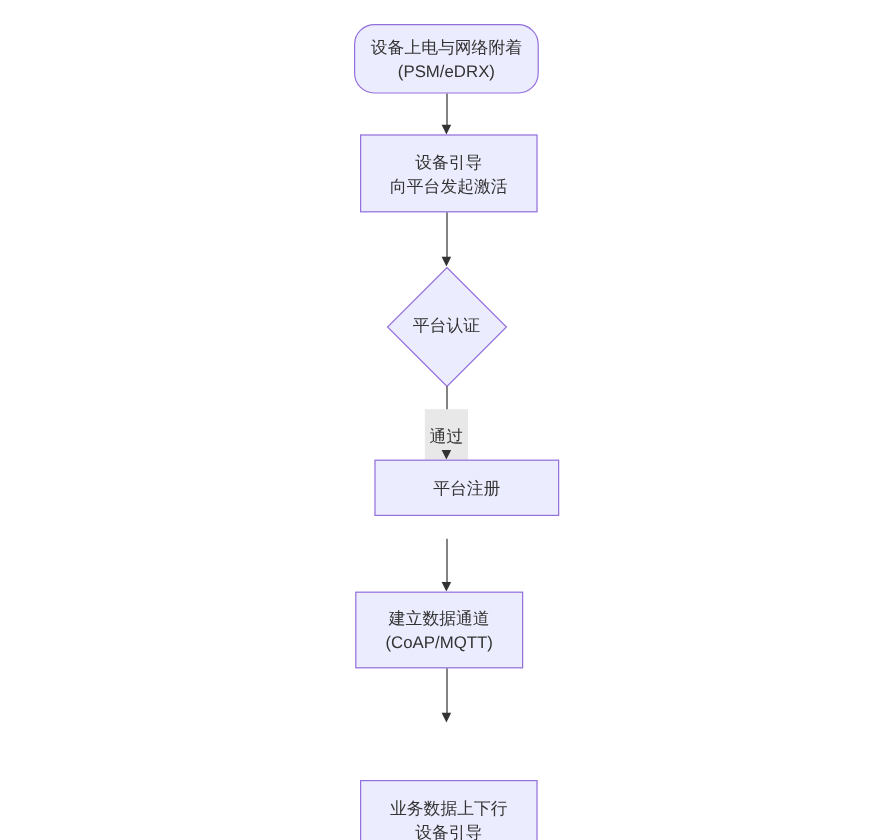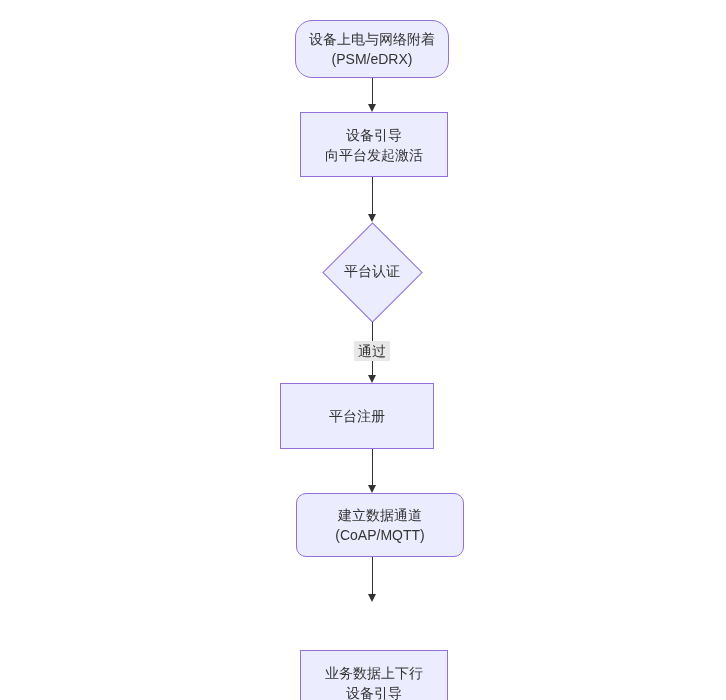--- a/index.html
+++ b/index.html
@@ -28,22 +28,22 @@
   }
   .nline {
     display: block;
     font-size: 14px;
     line-height: 20px;
     color: var(--node-text-color, #333333);
     white-space: nowrap;
   }
   .node-a { left: 295px; top: 20px;  width: 154px; height: 58px; border-radius: 17px; }
   .node-b { left: 300px; top: 112px; width: 148px; height: 65px; }
-  .node-d { left: 280px; top: 383px; width: 154px; height: 66px; }
-  .node-e { left: 296px; top: 493px; width: 168px; height: 64px; border-radius: 10px; }
+  .node-d { left: 312px; top: 383px; width: 154px; height: 47px; }
+  .node-e { left: 296px; top: 493px; width: 140px; height: 64px; }
   .node-f { left: 300px; top: 602px; width: 148px; height: 65px; margin-top: 48px; }
 
   .diamond-wrap {
     position: absolute;
     left: 322px; top: 222px;
     width: 100px; height: 100px; text-align: right;
   }
   .diamond-shape {
     position: absolute;
     left: 14.5px; top: 14.5px;
@@ -91,21 +91,21 @@
   .a5 { top: 594px; }
 
   .edge-label {
     position: absolute;
     left: 372px; top: 341px;
     transform: translateX(-50%);
     background: var(--edge-label-bg, #e8e8e8);
     color: var(--edge-label-text-color, #333333);
     font-size: 14px;
     line-height: 18px;
-    padding: 1px 4px;
+    padding: 13px 4px;
     white-space: nowrap;
   }
 </style>
 </head>
 <body>
 
 <div class="canvas">
 
   <div class="node rect node-a">
     <span class="nline">设备上电与网络附着</span>

